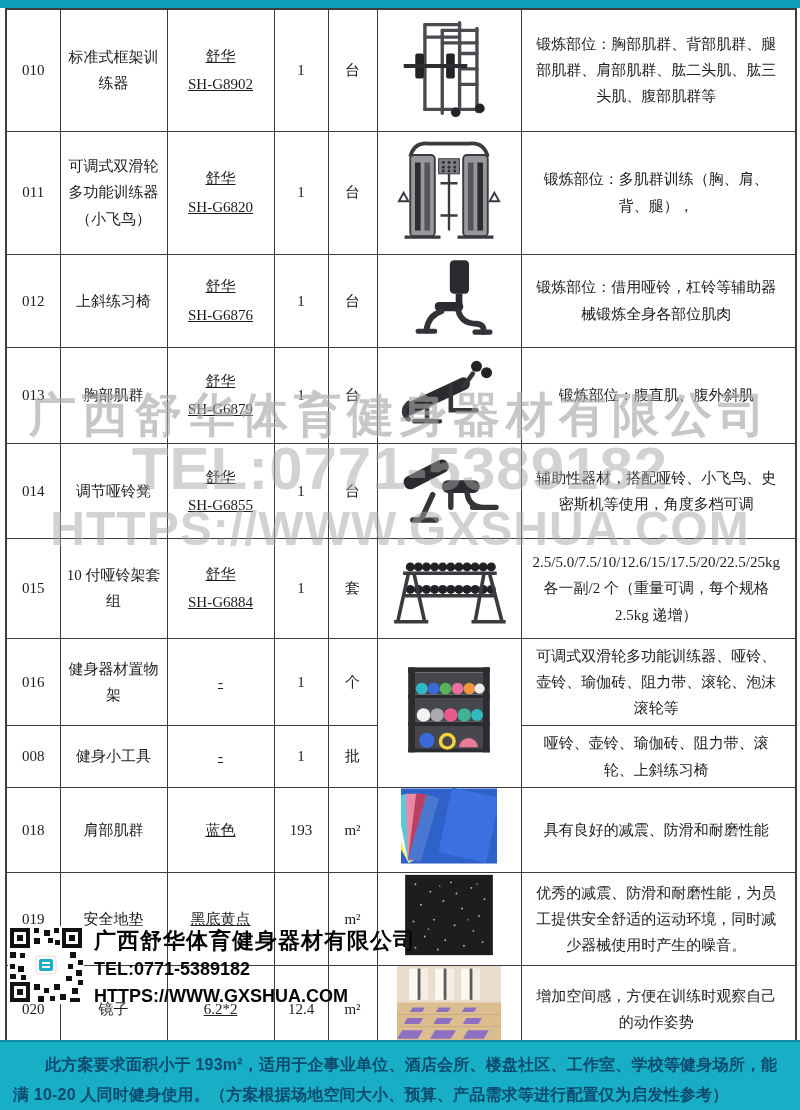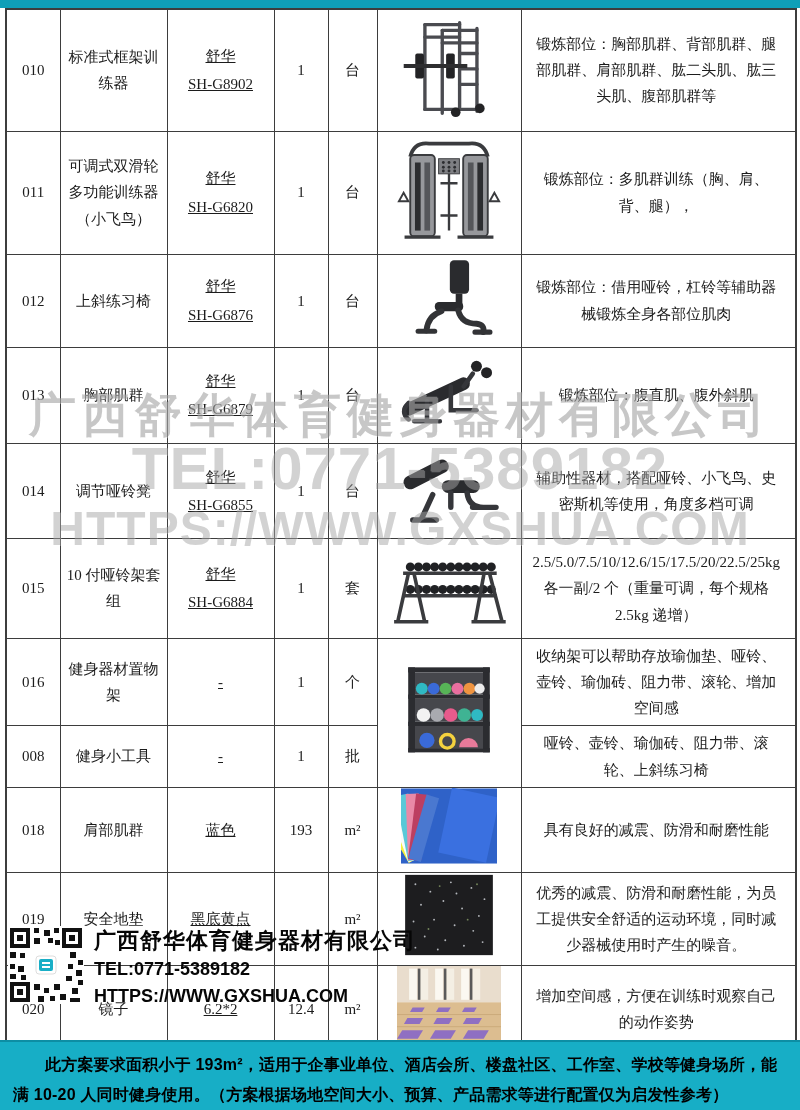--- a/index.html
+++ b/index.html
@@ -27,21 +27,21 @@
   .qr-overlay{position:absolute;left:8px;top:926px;z-index:6;display:flex;align-items:flex-start;}
   .qr-box{width:76px;height:78px;flex:0 0 auto;}
   .qr-text{margin-left:10px;font-family:"Liberation Sans","DejaVu Sans",sans-serif;
       color:#060606;white-space:nowrap;}
   .qr-company{font-size:22px;font-weight:bold;line-height:1.35;letter-spacing:1px;}
   .qr-tel{font-size:18px;font-weight:bold;line-height:1.5;}
   .qr-url{font-size:18px;font-weight:bold;line-height:1.5;}
   
   .footer-bar{position:absolute;left:0;top:1040px;width:800px;height:70px;background:#17aec6;
       box-sizing:border-box;border-top:2px solid #0d8ea4;}
-  .footer-text{margin:0;padding:8px 13px 0 13px;text-indent:2em;color:#000000;
+  .footer-text{margin:0;padding:8px 13px 0 13px;text-indent:2em;color:#0c4a6e;
       font-family:"Liberation Sans","DejaVu Sans",sans-serif;font-weight:600;
       font-size:16px;line-height:1.85;letter-spacing:.2px;}
 </style>
 </head>
 <body>
 
 <div class="top-bar"></div>
 
 <table class="sheet-table">
   <colgroup>
@@ -232,21 +232,21 @@
   <circle cx="30" cy="62" r="8" fill="#f2f2f2"></circle>
                 <circle cx="46" cy="62" r="8" fill="#a9aab0"></circle>
                 <circle cx="62" cy="62" r="8" fill="#e85b8c"></circle>
                 <circle cx="78" cy="62" r="8" fill="#3fb393"></circle>
                 <circle cx="93" cy="62" r="7" fill="#2fb9c3"></circle>
   <circle cx="34" cy="92" r="9" fill="#3a6ad8"></circle>
   <circle cx="58" cy="93" r="8" fill="none" stroke="#f5d23e" stroke-width="4"></circle>
   <path d="M72 100 a11 11 0 0 1 22 0 z" fill="#e87a9a"></path>
  </g>
 </svg></span></td>
-        <td class="desc-cell">收纳架可以帮助存放瑜伽垫、哑铃、壶铃、瑜伽砖、阻力带、滚轮、增加空间感</td>
+        <td class="desc-cell">可调式双滑轮多功能训练器、哑铃、壶铃、瑜伽砖、阻力带、滚轮、泡沫滚轮等</td>
       </tr>
       <tr style="height: 52px;">
         <td>008</td>
         <td>健身小工具</td>
         <td>
           <span class="spec-line">-</span>
         </td>
         <td>1</td>
         <td>批</td>
         <td class="desc-cell">哑铃、壶铃、瑜伽砖、阻力带、滚轮、上斜练习椅</td>

